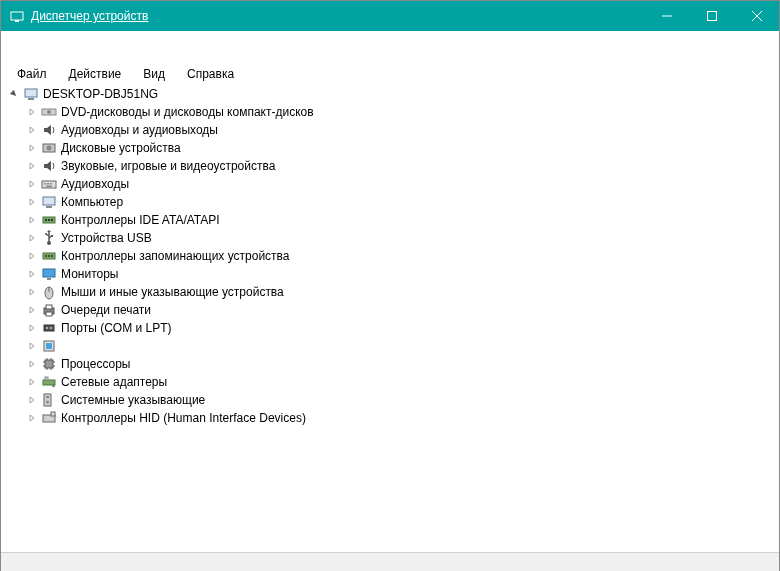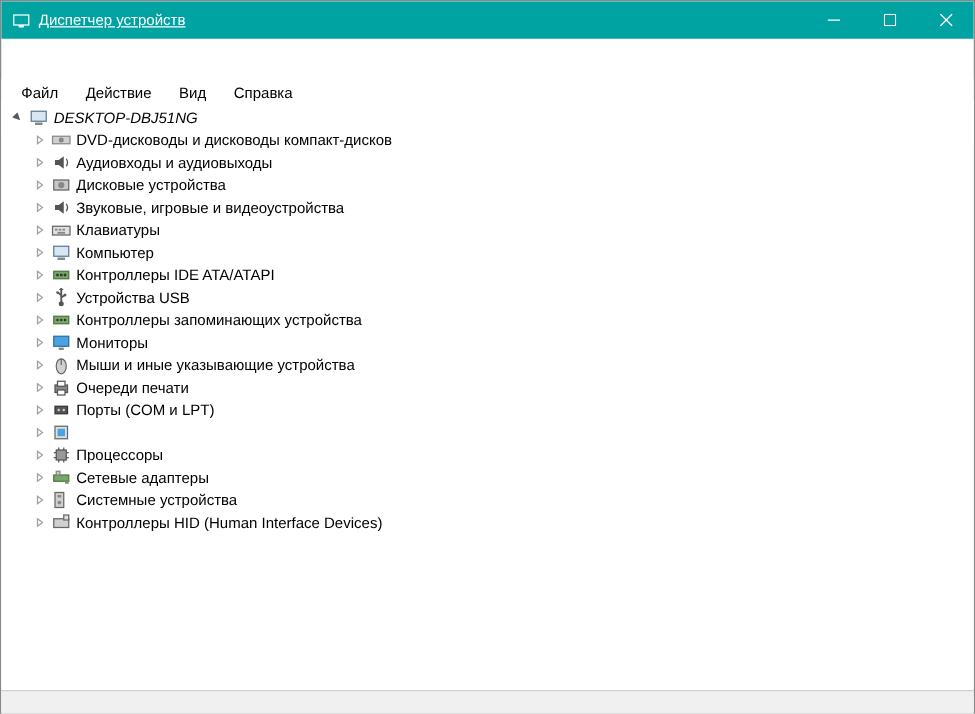--- a/index.html
+++ b/index.html
@@ -81,21 +81,21 @@
       display: flex; align-items: center; justify-content: center;
       color: #7a7a7a;
       font-size: 10px;
       margin-right: 2px;
     }
     .node-icon {
       width: 16px; height: 16px;
       margin-right: 4px;
       display: flex; align-items: center; justify-content: center;
     }
-    .indent-1 { padding-left: 0px; font-style: italic; }
+    .indent-1 { padding-left: 0px; }
     .indent-2 { padding-left: 18px; }
     .statusbar {
       position: absolute;
       bottom: 0; left: 1px; right: 1px;
       height: 19px;
       border-top: 1px solid #d0d0d0;
       background: #f0f0f0;
     }
   </style>
 </head>
@@ -260,21 +260,21 @@
         </span>
         <span class="node-icon">
           <svg width="16" height="16" viewBox="0 0 16 16">
             <rect x="1" y="5" width="14" height="7" fill="#e0e0e0" stroke="#666"></rect>
             <rect x="3" y="7" width="2" height="1.5" fill="#888"></rect>
             <rect x="6" y="7" width="2" height="1.5" fill="#888"></rect>
             <rect x="9" y="7" width="2" height="1.5" fill="#888"></rect>
             <rect x="5" y="9.5" width="6" height="1.5" fill="#888"></rect>
           </svg>
         </span>
-        <span>Клавиатуры</span>
+        <span>Аудиовходы</span>
       </div>
       <div class="tree-row indent-2">
         <span class="expander">
           <svg width="8" height="8" viewBox="0 0 8 8">
             <path d="M2 1 L6 4 L2 7 Z" fill="none" stroke="#a0a0a0"></path>
           </svg>
         </span>
         <span class="node-icon">
           <svg width="16" height="16" viewBox="0 0 16 16">
             <rect x="2" y="3" width="12" height="8" fill="#d9e6f2" stroke="#5a7a9a"></rect>
@@ -446,21 +446,21 @@
             <path d="M2 1 L6 4 L2 7 Z" fill="none" stroke="#a0a0a0"></path>
           </svg>
         </span>
         <span class="node-icon">
           <svg width="16" height="16" viewBox="0 0 16 16">
             <rect x="3" y="2" width="7" height="12" fill="#d0d0d0" stroke="#666"></rect>
             <rect x="5" y="4" width="3" height="2" fill="#888"></rect>
             <circle cx="6.5" cy="10" r="1.5" fill="#888"></circle>
           </svg>
         </span>
-        <span>Системные устройства</span>
+        <span>Системные указывающие</span>
       </div>
       <div class="tree-row indent-2">
         <span class="expander">
           <svg width="8" height="8" viewBox="0 0 8 8">
             <path d="M2 1 L6 4 L2 7 Z" fill="none" stroke="#a0a0a0"></path>
           </svg>
         </span>
         <span class="node-icon">
           <svg width="16" height="16" viewBox="0 0 16 16">
             <rect x="2" y="5" width="12" height="7" fill="#d0d0d0" stroke="#666"></rect>

